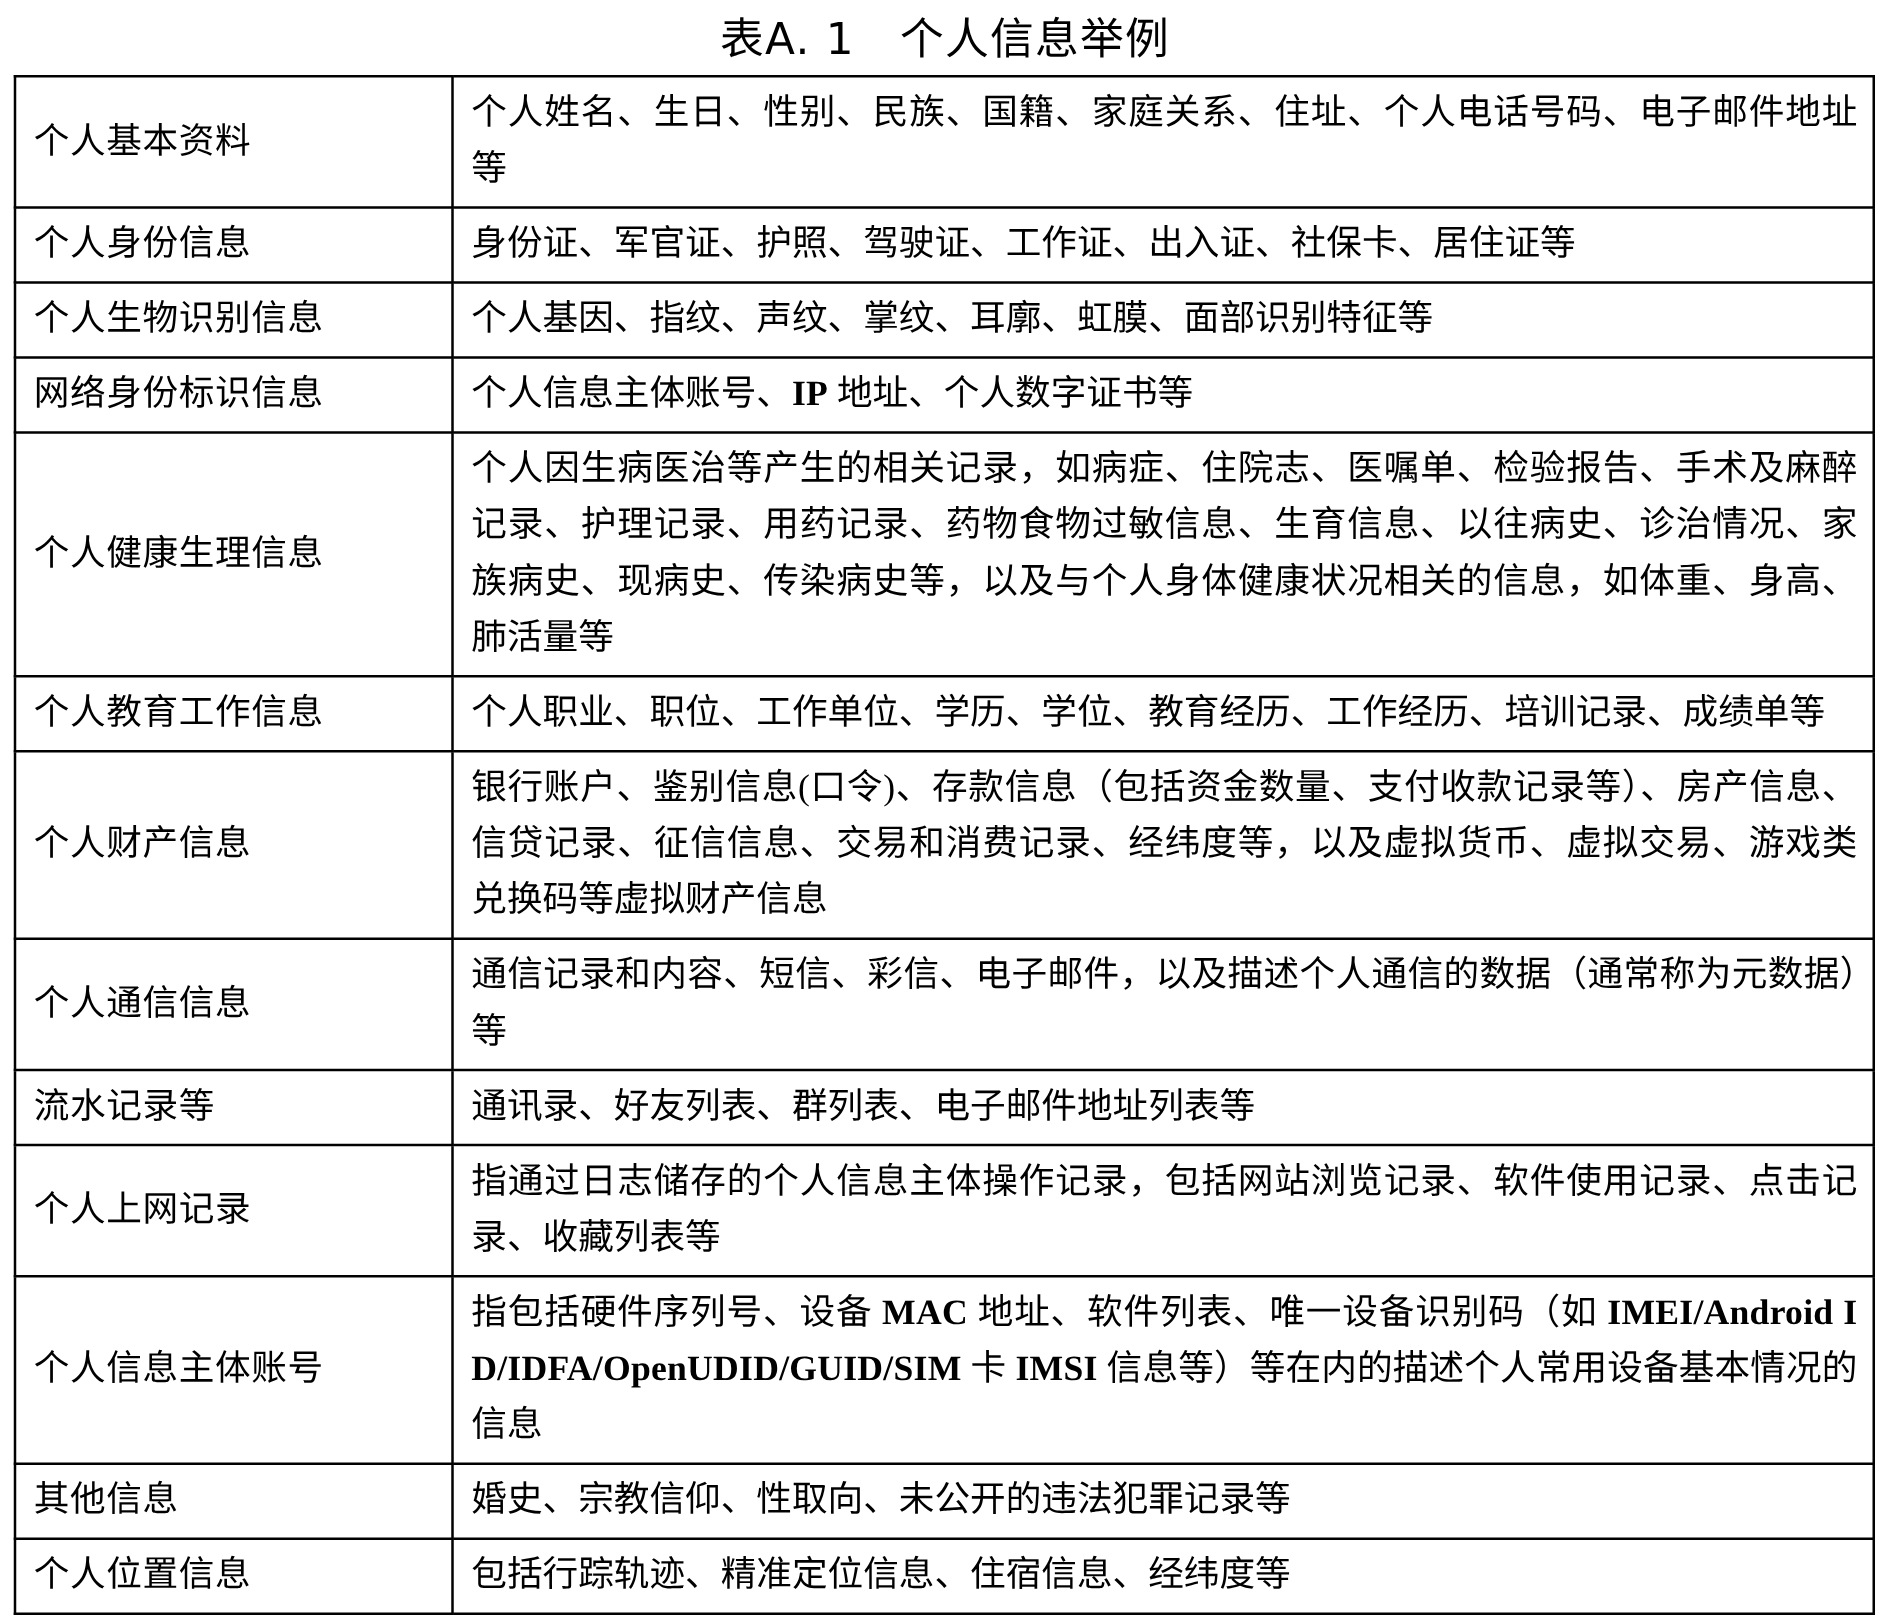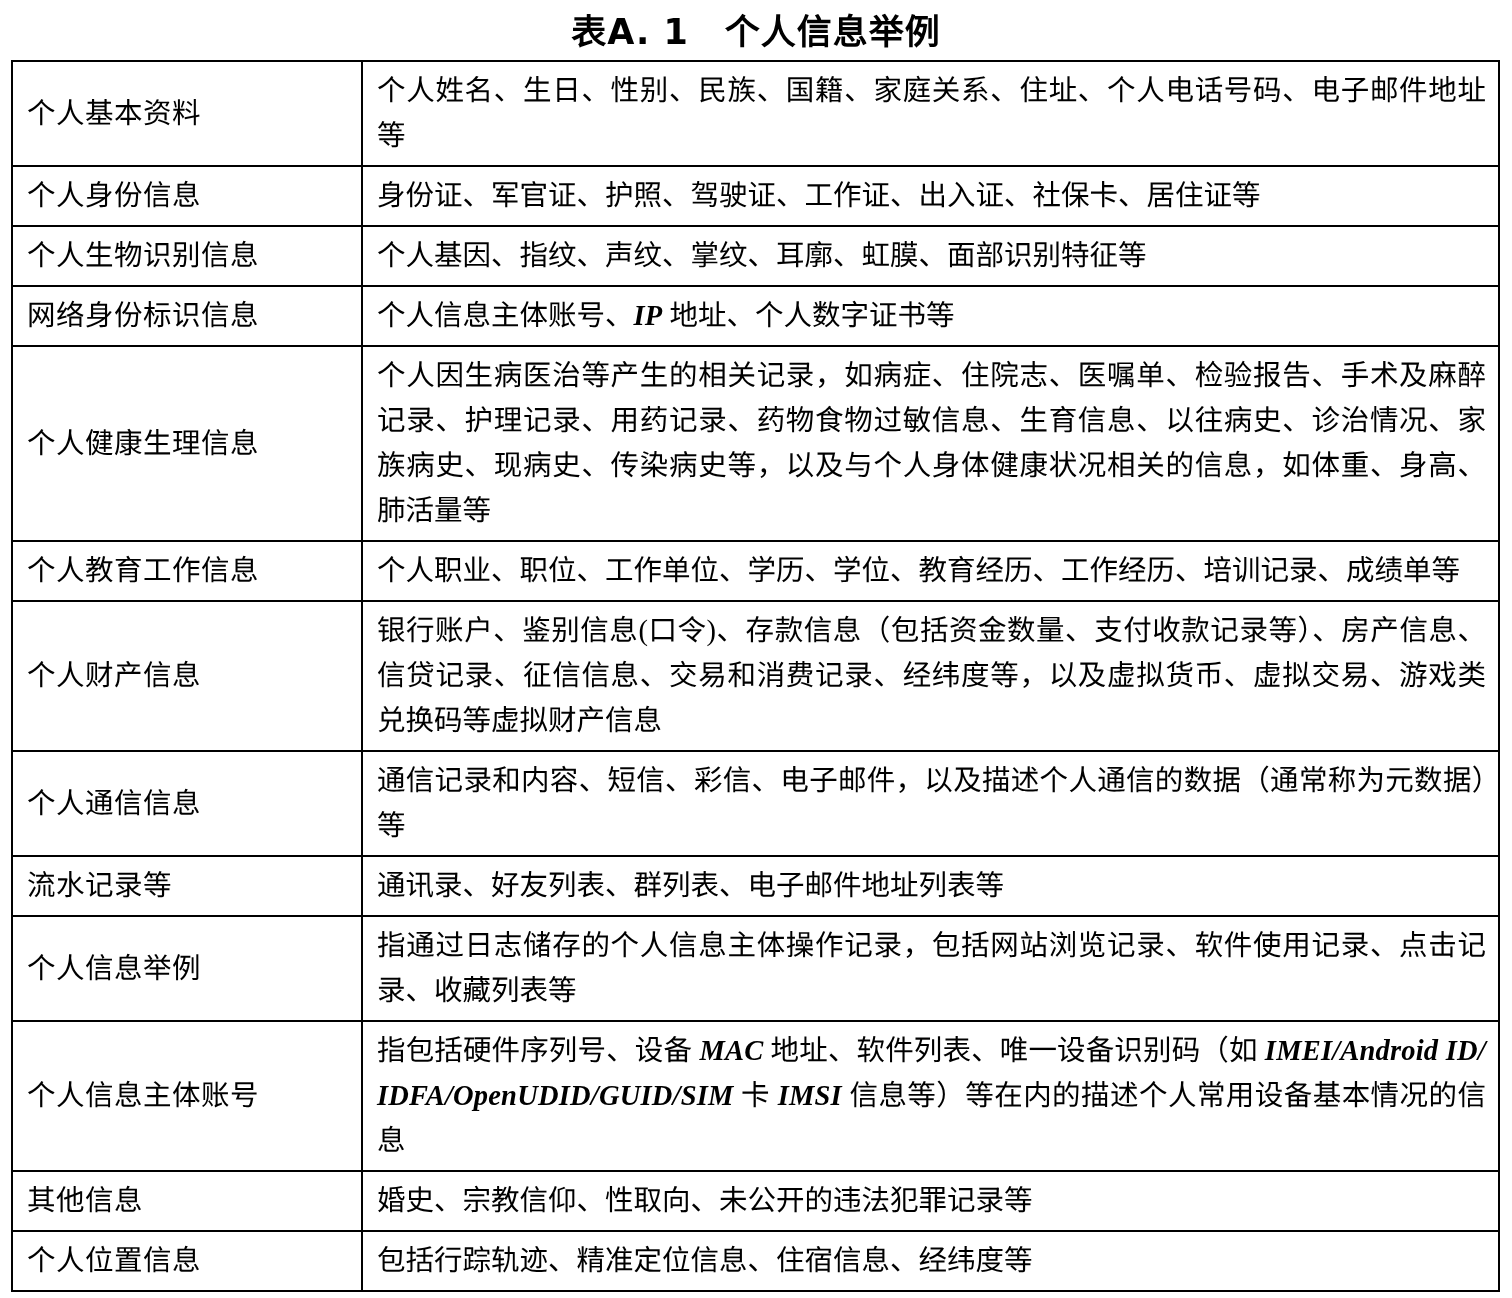--- a/index.html
+++ b/index.html
@@ -21,21 +21,21 @@
     width: 1512px;
     height: 1298px;
     box-sizing: border-box;
   }
 
   
   .table-title {
     width: 100%;
     text-align: center;
     font-family: "DejaVu Sans", "Liberation Sans", sans-serif;
-    font-weight: 700;
+    font-weight: 400;
     font-size: 35px;
     line-height: 56px;
     letter-spacing: 1px;
     padding-top: 4px;
     white-space: pre;
     color: #000;
   }
 
   
   .table-wrap {
@@ -72,21 +72,20 @@
     text-justify: inter-character;
     letter-spacing: 0px;
     word-break: break-all;
   }
 
   
   .lat {
     font-family: "Liberation Serif", "DejaVu Serif", serif;
     font-weight: 700;
     letter-spacing: 0.2px;
-    font-style: italic;
   }
 </style>
 </head>
 <body>
 
 <div class="page">
 
   <div class="table-title">表A. 1　个人信息举例</div>
 
   <div class="table-wrap">
@@ -136,21 +135,21 @@
           <td class="cell-label">个人通信信息</td>
           <td class="cell-value">通信记录和内容、短信、彩信、电子邮件，以及描述个人通信的数据（通常称为元数据）等</td>
         </tr>
 
         <tr>
           <td class="cell-label">流水记录等</td>
           <td class="cell-value">通讯录、好友列表、群列表、电子邮件地址列表等</td>
         </tr>
 
         <tr>
-          <td class="cell-label">个人信息举例</td>
+          <td class="cell-label">个人上网记录</td>
           <td class="cell-value">指通过日志储存的个人信息主体操作记录，包括网站浏览记录、软件使用记录、点击记录、收藏列表等</td>
         </tr>
 
         <tr>
           <td class="cell-label">个人信息主体账号</td>
           <td class="cell-value"><span>指包括硬件序列号、设备 </span><span class="lat">MAC</span><span> 地址、软件列表、唯一设备识别码（如 </span><span class="lat">IMEI/Android ID/IDFA/OpenUDID/GUID/SIM</span><span> 卡 </span><span class="lat">IMSI</span><span> 信息等）等在内的描述个人常用设备基本情况的信息</span></td>
         </tr>
 
         <tr>
           <td class="cell-label">其他信息</td>

